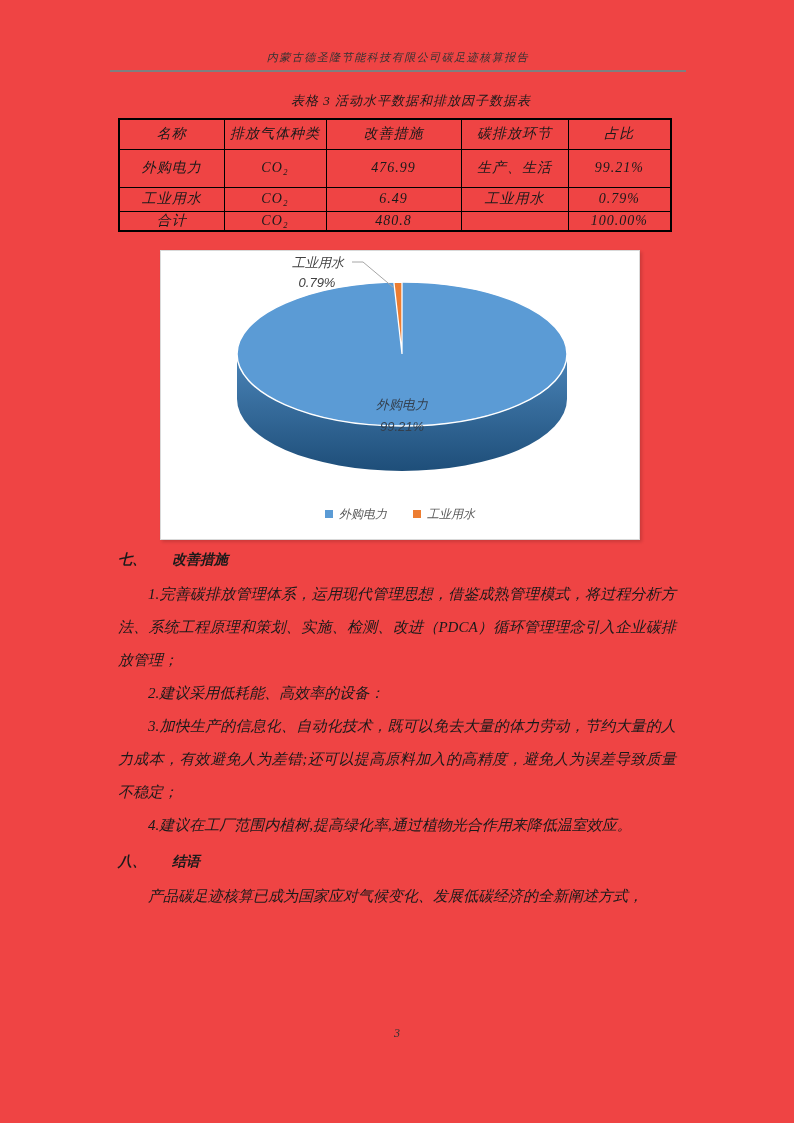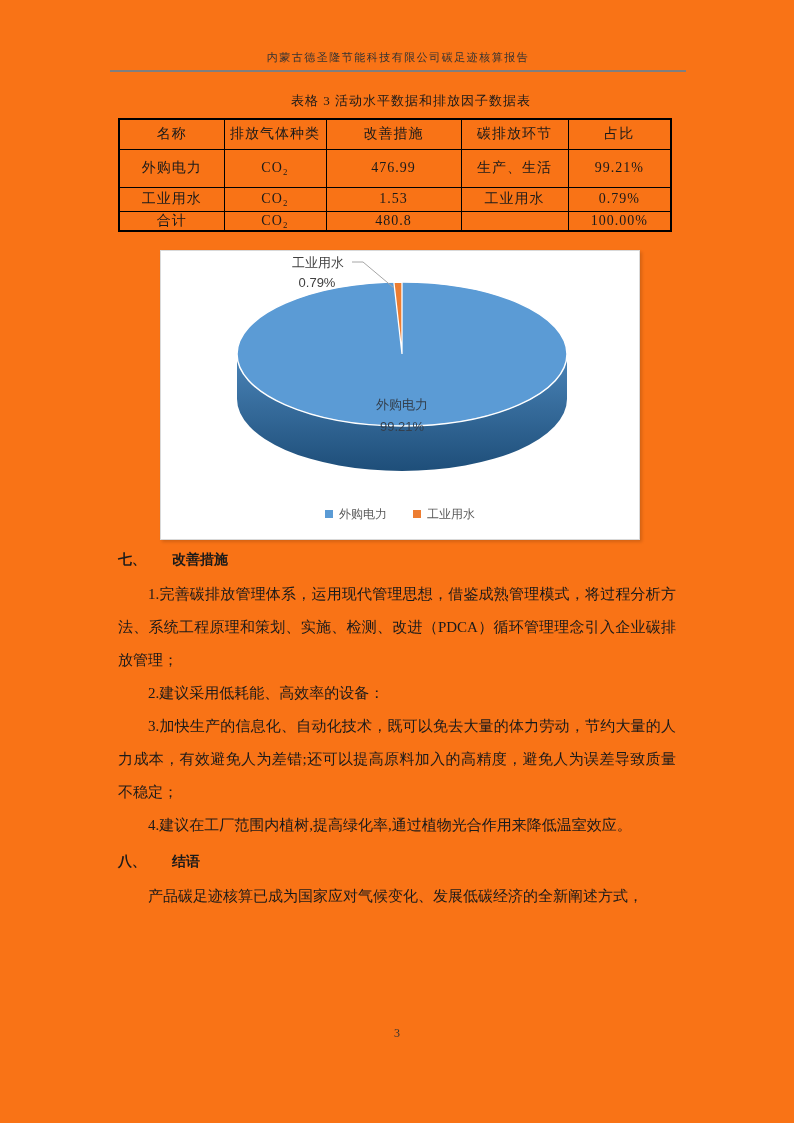--- a/index.html
+++ b/index.html
@@ -2,24 +2,25 @@
 <html><head>
 <meta charset="utf-8">
 <style>
   * { margin: 0; padding: 0; box-sizing: border-box; }
   html, body { background: #ffffff; }
   .page {
     position: relative;
     width: 794px;
     height: 1123px;
     margin: 0 auto;
-    background: #f97316;
+    background: #ef4444;
     overflow: hidden;
     font-family: "Liberation Serif", "DejaVu Serif", serif;
     color: #1a1a1a;
+    font-style: italic;
   }
   .header {
     margin: 50px 108px 0 110px;
     text-align: center;
     padding-bottom: 5px;
     border-bottom: 2px solid #7f7f7f;
   }
   .header-title {
     font-size: 11px;
     letter-spacing: 1.5px;
@@ -152,21 +153,21 @@
     <tr class="r-row1">
       <td>外购电力</td>
       <td>CO₂</td>
       <td>476.99</td>
       <td>生产、生活</td>
       <td>99.21%</td>
     </tr>
     <tr class="r-row2">
       <td>工业用水</td>
       <td>CO₂</td>
-      <td>1.53</td>
+      <td>6.49</td>
       <td>工业用水</td>
       <td>0.79%</td>
     </tr>
     <tr class="r-row3">
       <td>合计</td>
       <td>CO₂</td>
       <td>480.8</td>
       <td></td>
       <td>100.00%</td>
     </tr>

